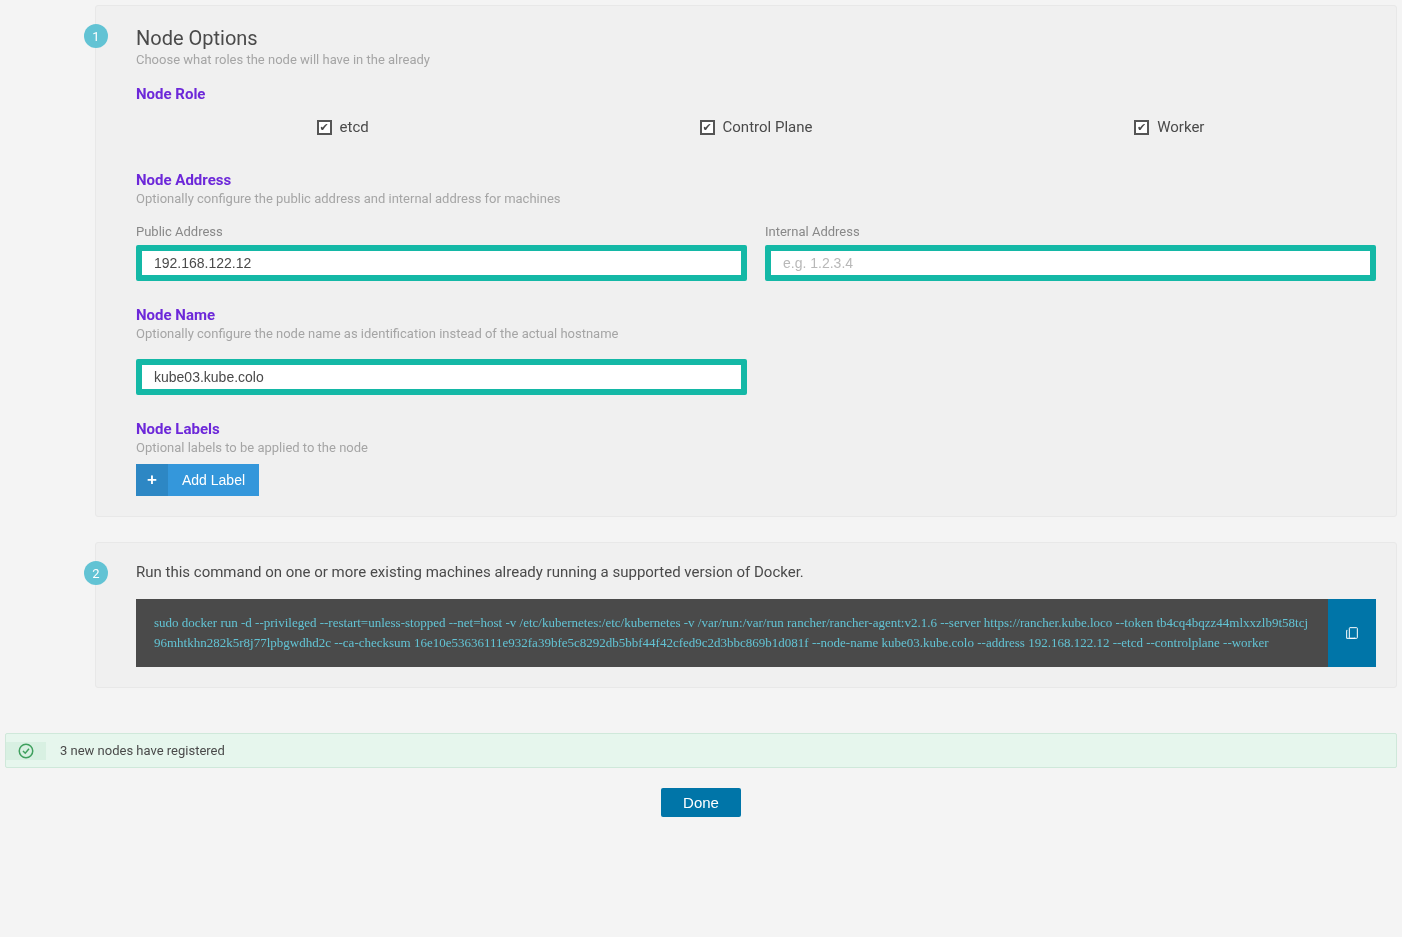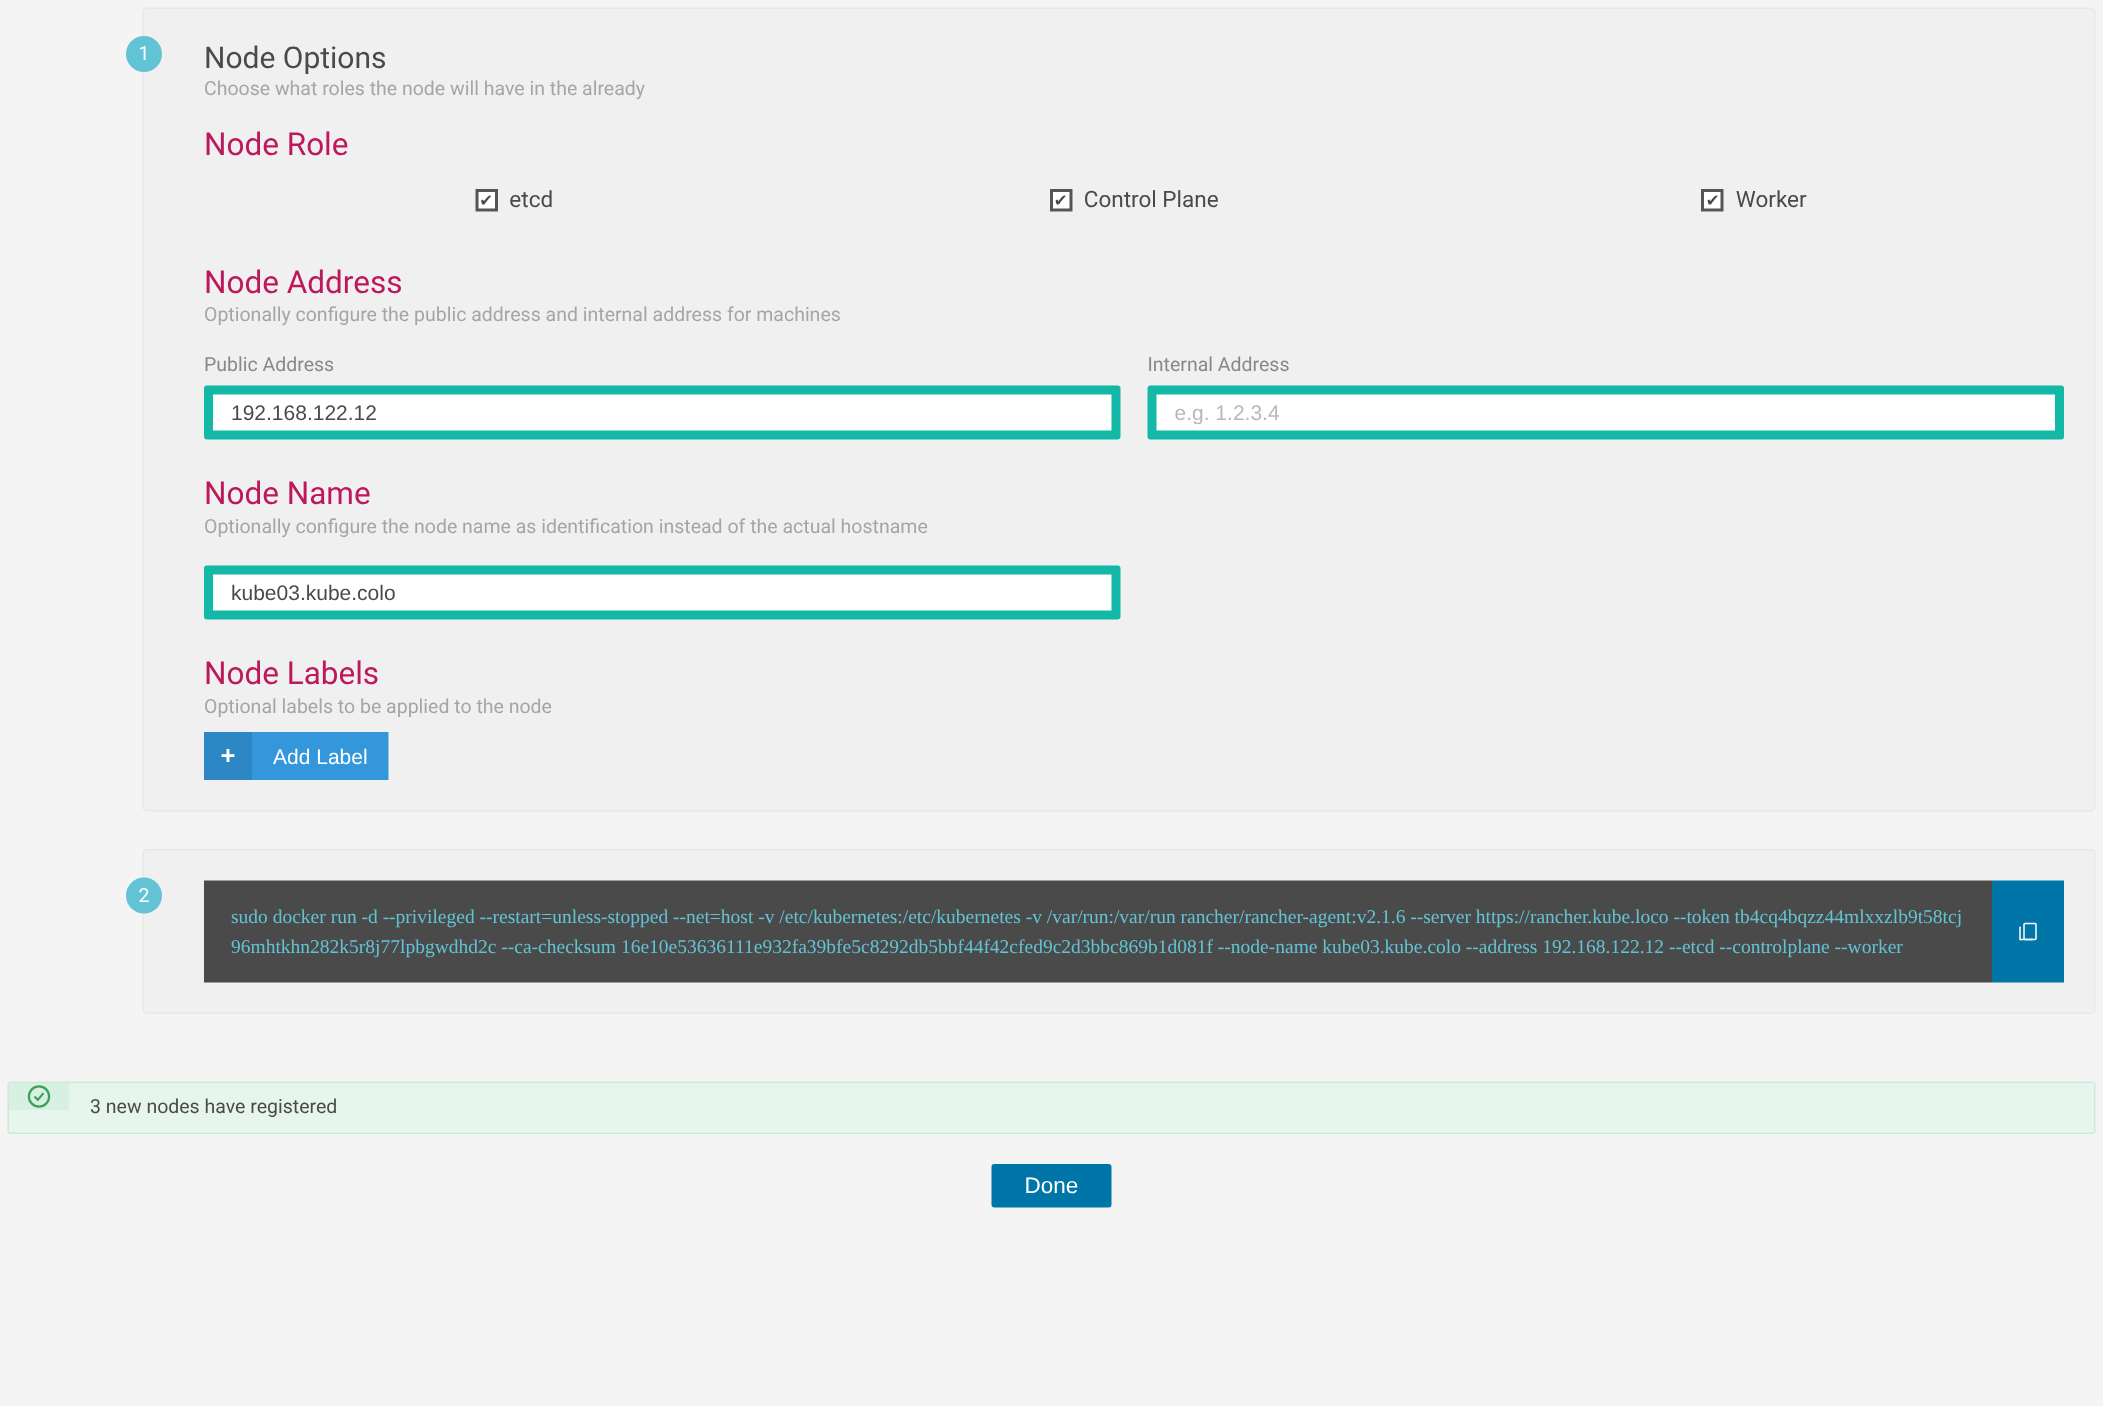--- a/index.html
+++ b/index.html
@@ -43,23 +43,23 @@
   font-weight: 400;
   color: #4a4a4a;
   margin-bottom: 2px;
 }
 .section-desc {
   font-size: 13px;
   color: #a5a5a5;
   margin-bottom: 18px;
 }
 .sub-title {
-  font-size: 21px;
-  font-weight: 400;
-  color: #be185d;
+  font-size: 15px;
+  font-weight: 700;
+  color: #6d28d9;
   margin-bottom: 2px;
 }
 .role-row {
   display: flex;
   margin: 15px 0 35px 0;
 }
 .role-item {
   flex: 1;
   display: flex;
   align-items: center;
@@ -171,21 +171,21 @@
   border: none;
 }
 .copy-btn svg {
   width: 16px;
   height: 16px;
   stroke: #fff;
   fill: none;
 }
 .notice-bar {
   display: flex;
-  align-items: flex-start;
+  align-items: center;
   background: #e6f6ed;
   border: 1px solid #cfe8da;
   border-radius: 2px;
   margin: 15px 5px 20px 5px;
 }
 .notice-icon-wrap {
   width: 40px;
   background: #d8f0e2;
   display: flex;
   align-items: center;
@@ -270,20 +270,21 @@
       <div class="section-desc" style="margin-bottom:4px">Optional labels to be applied to the node</div>
       <button class="add-label-btn">
         <span class="plus-part">+</span>
         <span class="label-part">Add Label</span>
       </button>
     </div>
   </div>
 
   <div class="panel">
     <div class="step-badge">2</div>
+    <div class="run-desc">Run this command on one or more existing machines already running a supported version of Docker.</div>
     <div class="code-block-wrap">
       <div class="code-block">sudo docker run -d --privileged --restart=unless-stopped --net=host -v /etc/kubernetes:/etc/kubernetes -v /var/run:/var/run rancher/rancher-agent:v2.1.6 --server https://rancher.kube.loco --token tb4cq4bqzz44mlxxzlb9t58tcj96mhtkhn282k5r8j77lpbgwdhd2c --ca-checksum 16e10e53636111e932fa39bfe5c8292db5bbf44f42cfed9c2d3bbc869b1d081f --node-name kube03.kube.colo --address 192.168.122.12 --etcd --controlplane --worker</div>
       <button class="copy-btn">
         <svg viewBox="0 0 24 24">
           <rect x="8" y="4" width="12" height="16" rx="1" stroke-width="1.5"></rect>
           <path d="M5 8 H4 v12 h12 v-1" stroke-width="1.5"></path>
         </svg>
       </button>
     </div>
   </div>

